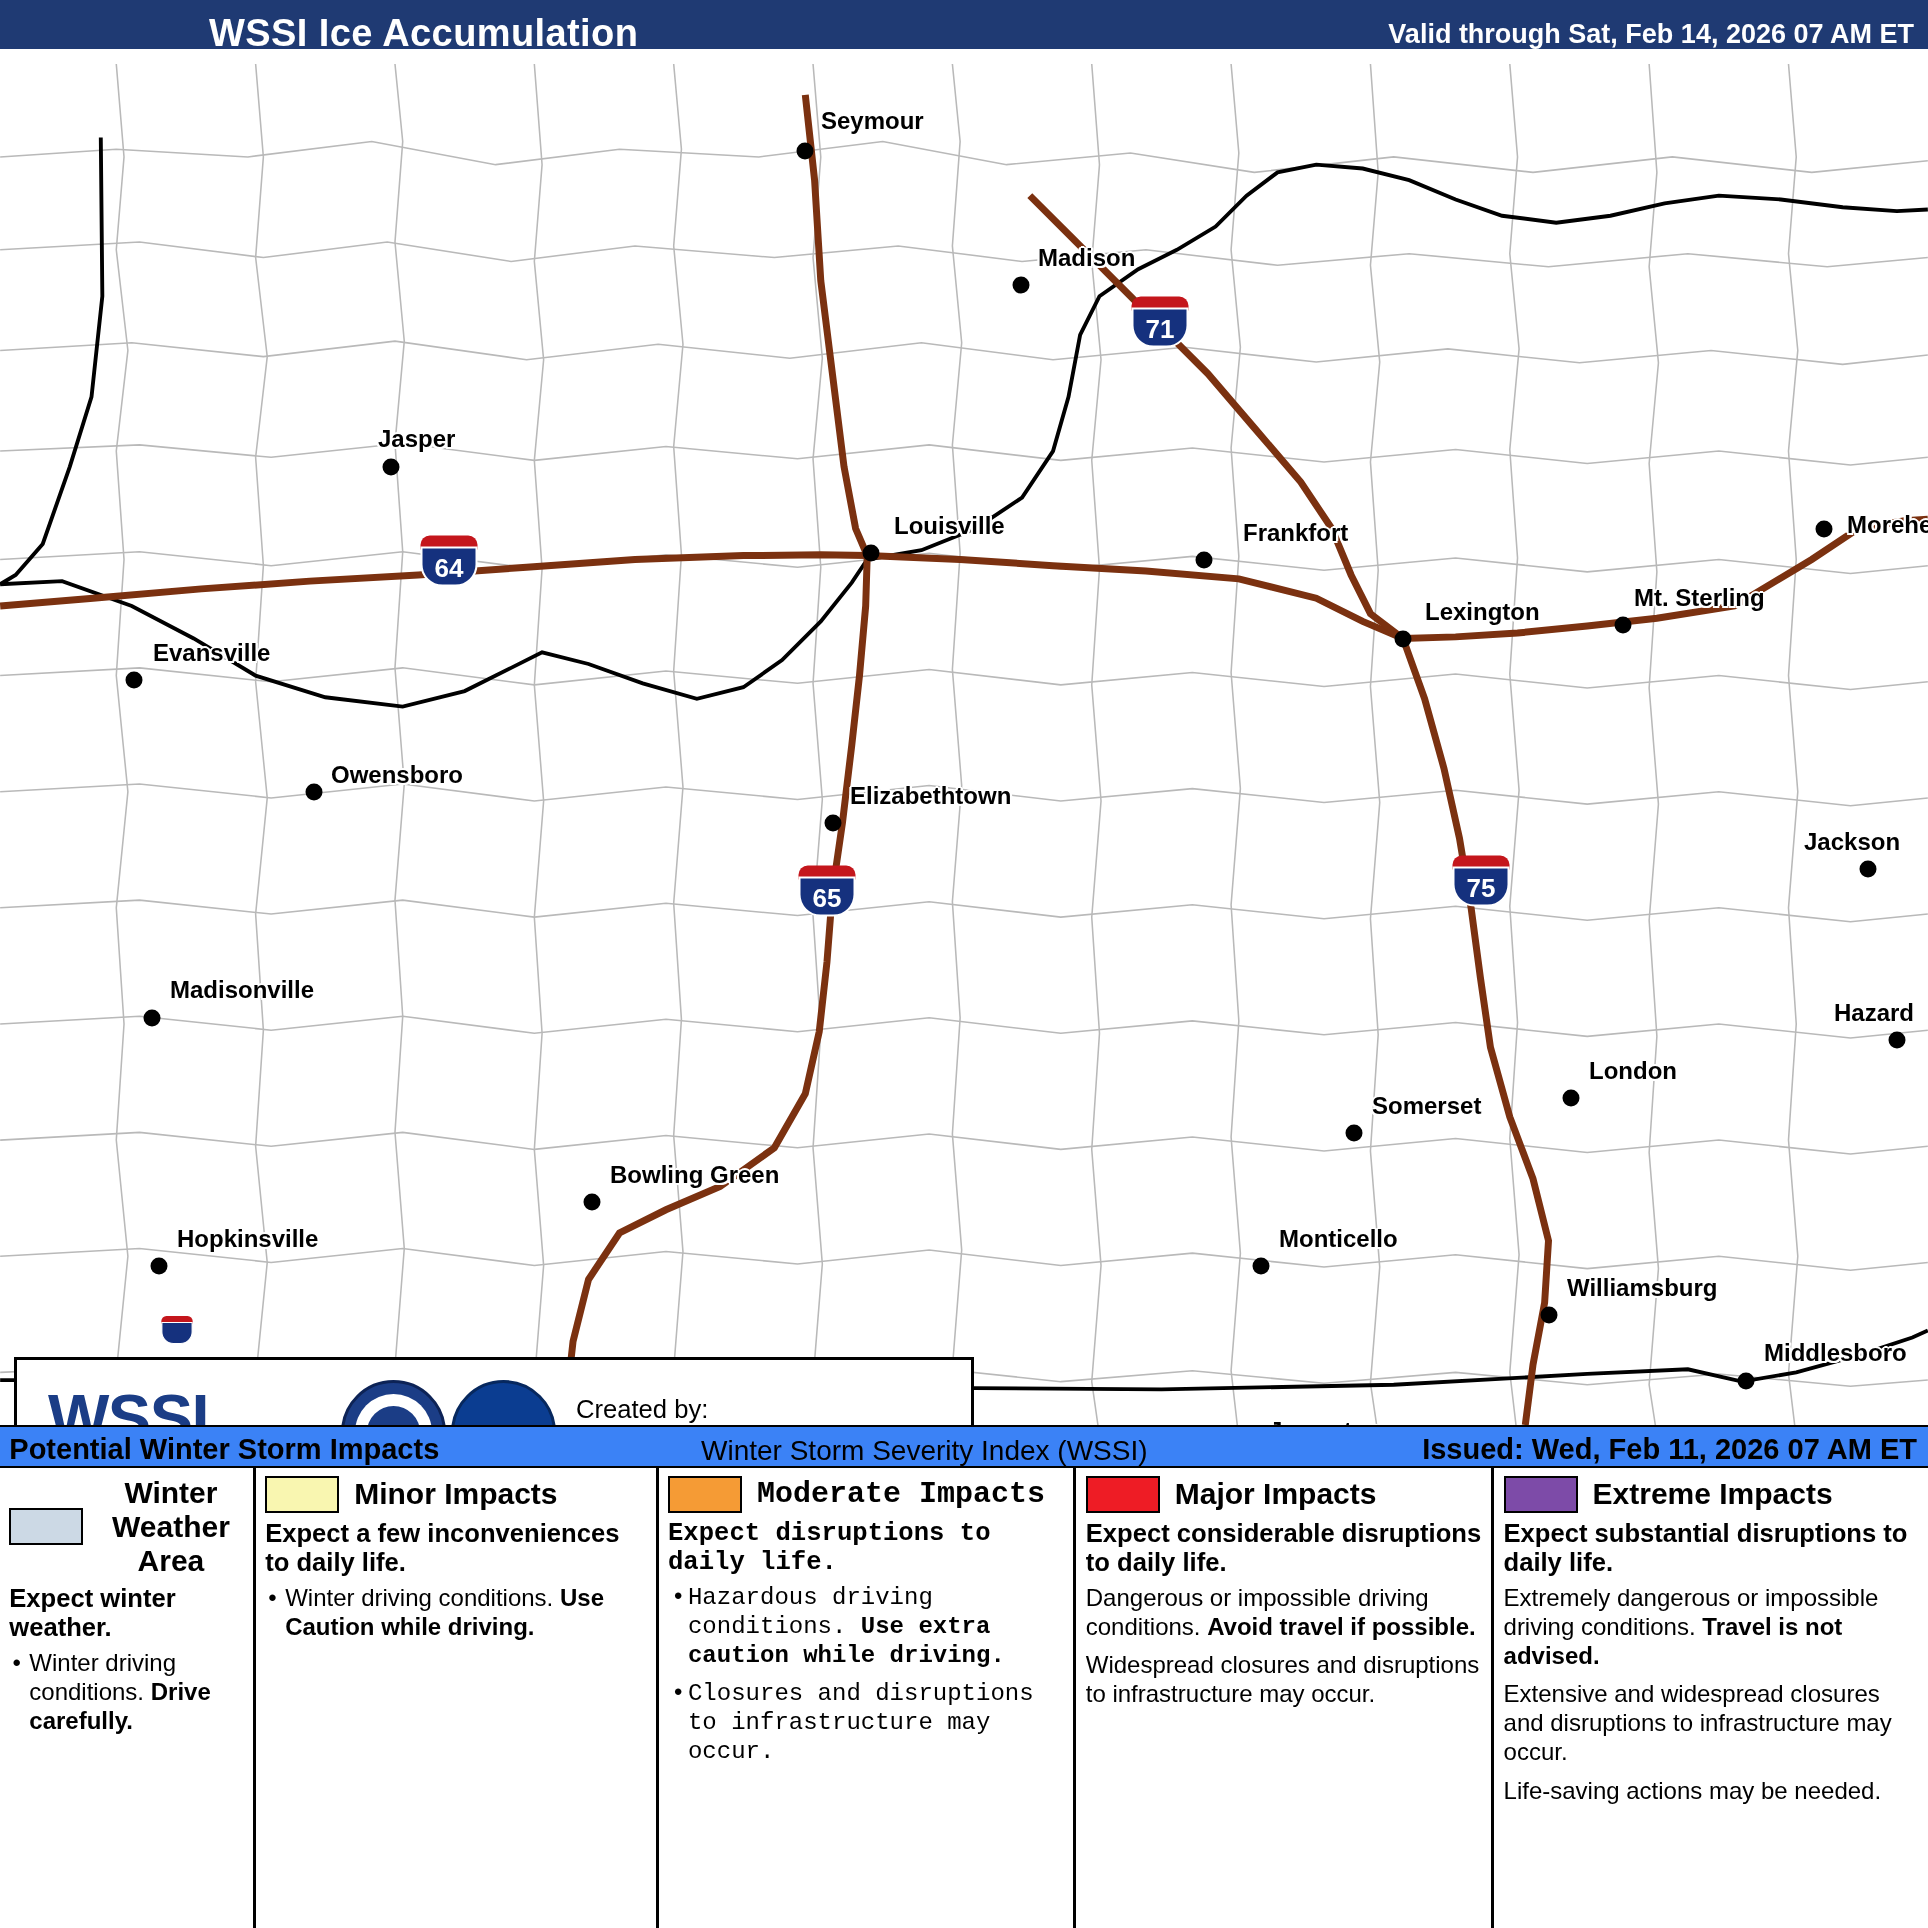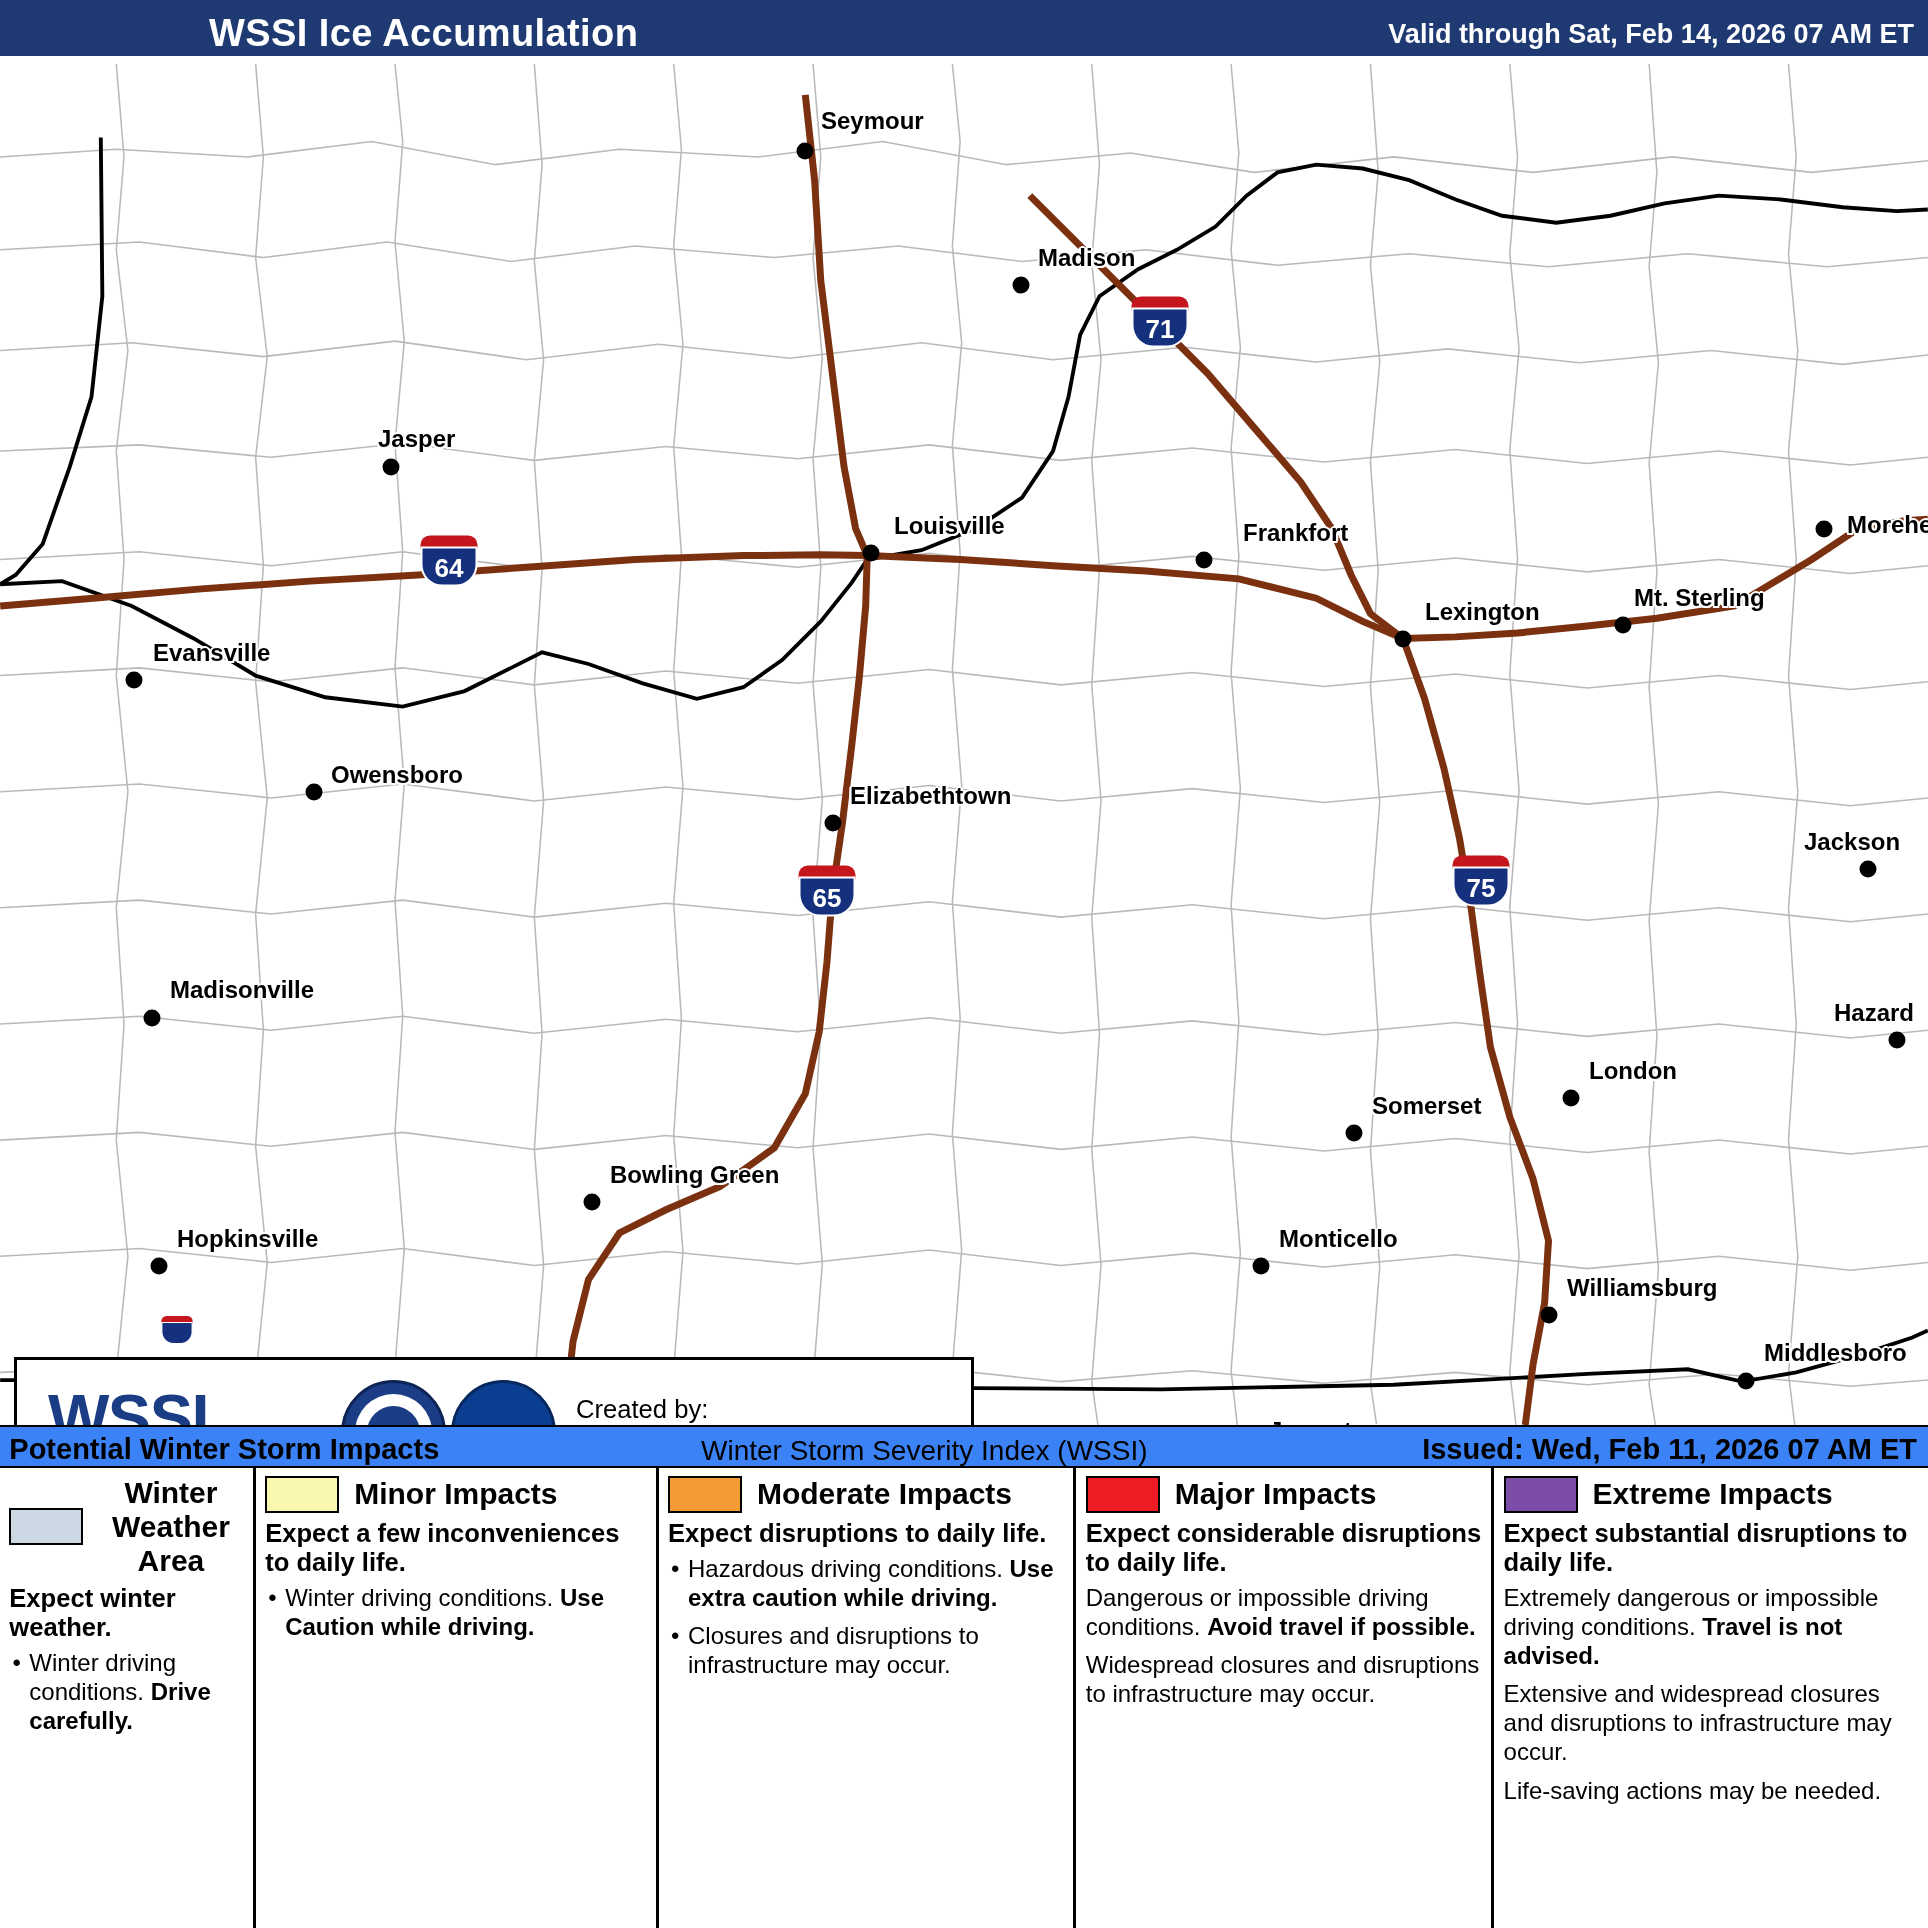--- a/index.html
+++ b/index.html
@@ -1,20 +1,20 @@
 <!DOCTYPE html>
 <html style="font-size:12.4px"><head>
 <meta charset="utf-8">
 <style>
   html,body{margin:0;padding:0;background:#fff;}
   body{width:1928px;height:1928px;font-family:"Liberation Sans",sans-serif;overflow:hidden;}
   #page{position:relative;width:1928px;height:1928px;}
 
   
-  .header{position:absolute;left:0;top:0;width:1928px;height:56px;background:#1f3a73;color:#fff;}
+  .header{position:absolute;left:0;top:0;width:1928px;height:49px;background:#1f3a73;color:#fff;}
   .header .title{position:absolute;left:209px;top:12.4px;font-size:38px;font-weight:bold;letter-spacing:0.4px;}
   .header .valid{position:absolute;right:14px;top:18.6px;font-size:27px;font-weight:bold;}
 
   
   .map{position:absolute;left:0;top:64px;width:1928px;height:1361px;background:#ffffff;overflow:hidden;}
   .map svg{position:absolute;left:0;top:0;}
 
   .citydot{position:absolute;width:17px;height:17px;border-radius:50%;background:#000;transform:translate(-50%,-50%);}
   .citylabel{position:absolute;font-size:24px;font-weight:bold;color:#000;white-space:nowrap;
      text-shadow:-2.3px 0 #fff,0 -2.3px #fff,2.3px 0 #fff,0 2.3px #fff,-1.5px -1.5px #fff,1.5px -1.5px #fff,-1.5px 1.5px #fff,1.5px 1.5px #fff;}
@@ -43,21 +43,21 @@
   .impactbar .left{position:absolute;left:9.3px;top:6.2px;font-size:29px;font-weight:bold;color:#000;}
   .impactbar .mid{position:absolute;left:701px;top:7.7px;font-size:28px;color:#000;}
   .impactbar .right{position:absolute;right:11px;top:6.2px;font-size:29px;font-weight:bold;color:#000;}
 
   
   .legend{position:absolute;left:0;top:1468px;width:1928px;height:460px;display:flex;}
   .lcol{position:relative;box-sizing:border-box;border-right:3.1px solid #000;padding:7.7px 9.3px 0 9.3px;}
   .lcol:last-child{border-right:none;}
   .lcol0{width:256px;}
   .lcol1{width:403px;}
-  .lcol2{width:418px;}
+  .lcol2{width:418px;font-family:Liberation Mono, monospace;}
   .lcol3{width:418px;}
   .lcol4{width:434px;}
   .swatchrow{display:flex;align-items:center;gap:15px;}
   .swatch{width:74px;height:37px;border:2.3px solid #000;box-sizing:border-box;flex:none;}
   .ltitle{font-size:30px;font-weight:bold;color:#000;line-height:34px;}
   .lexpect{font-size:25.6px;font-weight:bold;color:#000;line-height:29px;margin-top:6.2px;}
   .lbullets{margin:6.2px 0 0 0;padding:0;list-style:none;}
   .lbullets li{font-size:24px;color:#000;line-height:29px;margin-bottom:9.3px;position:relative;padding-left:20px;}
   .lbullets li:before{content:"\2022";position:absolute;left:3.1px;top:0;}
   .lbullets li.nobullet{padding-left:0;}

